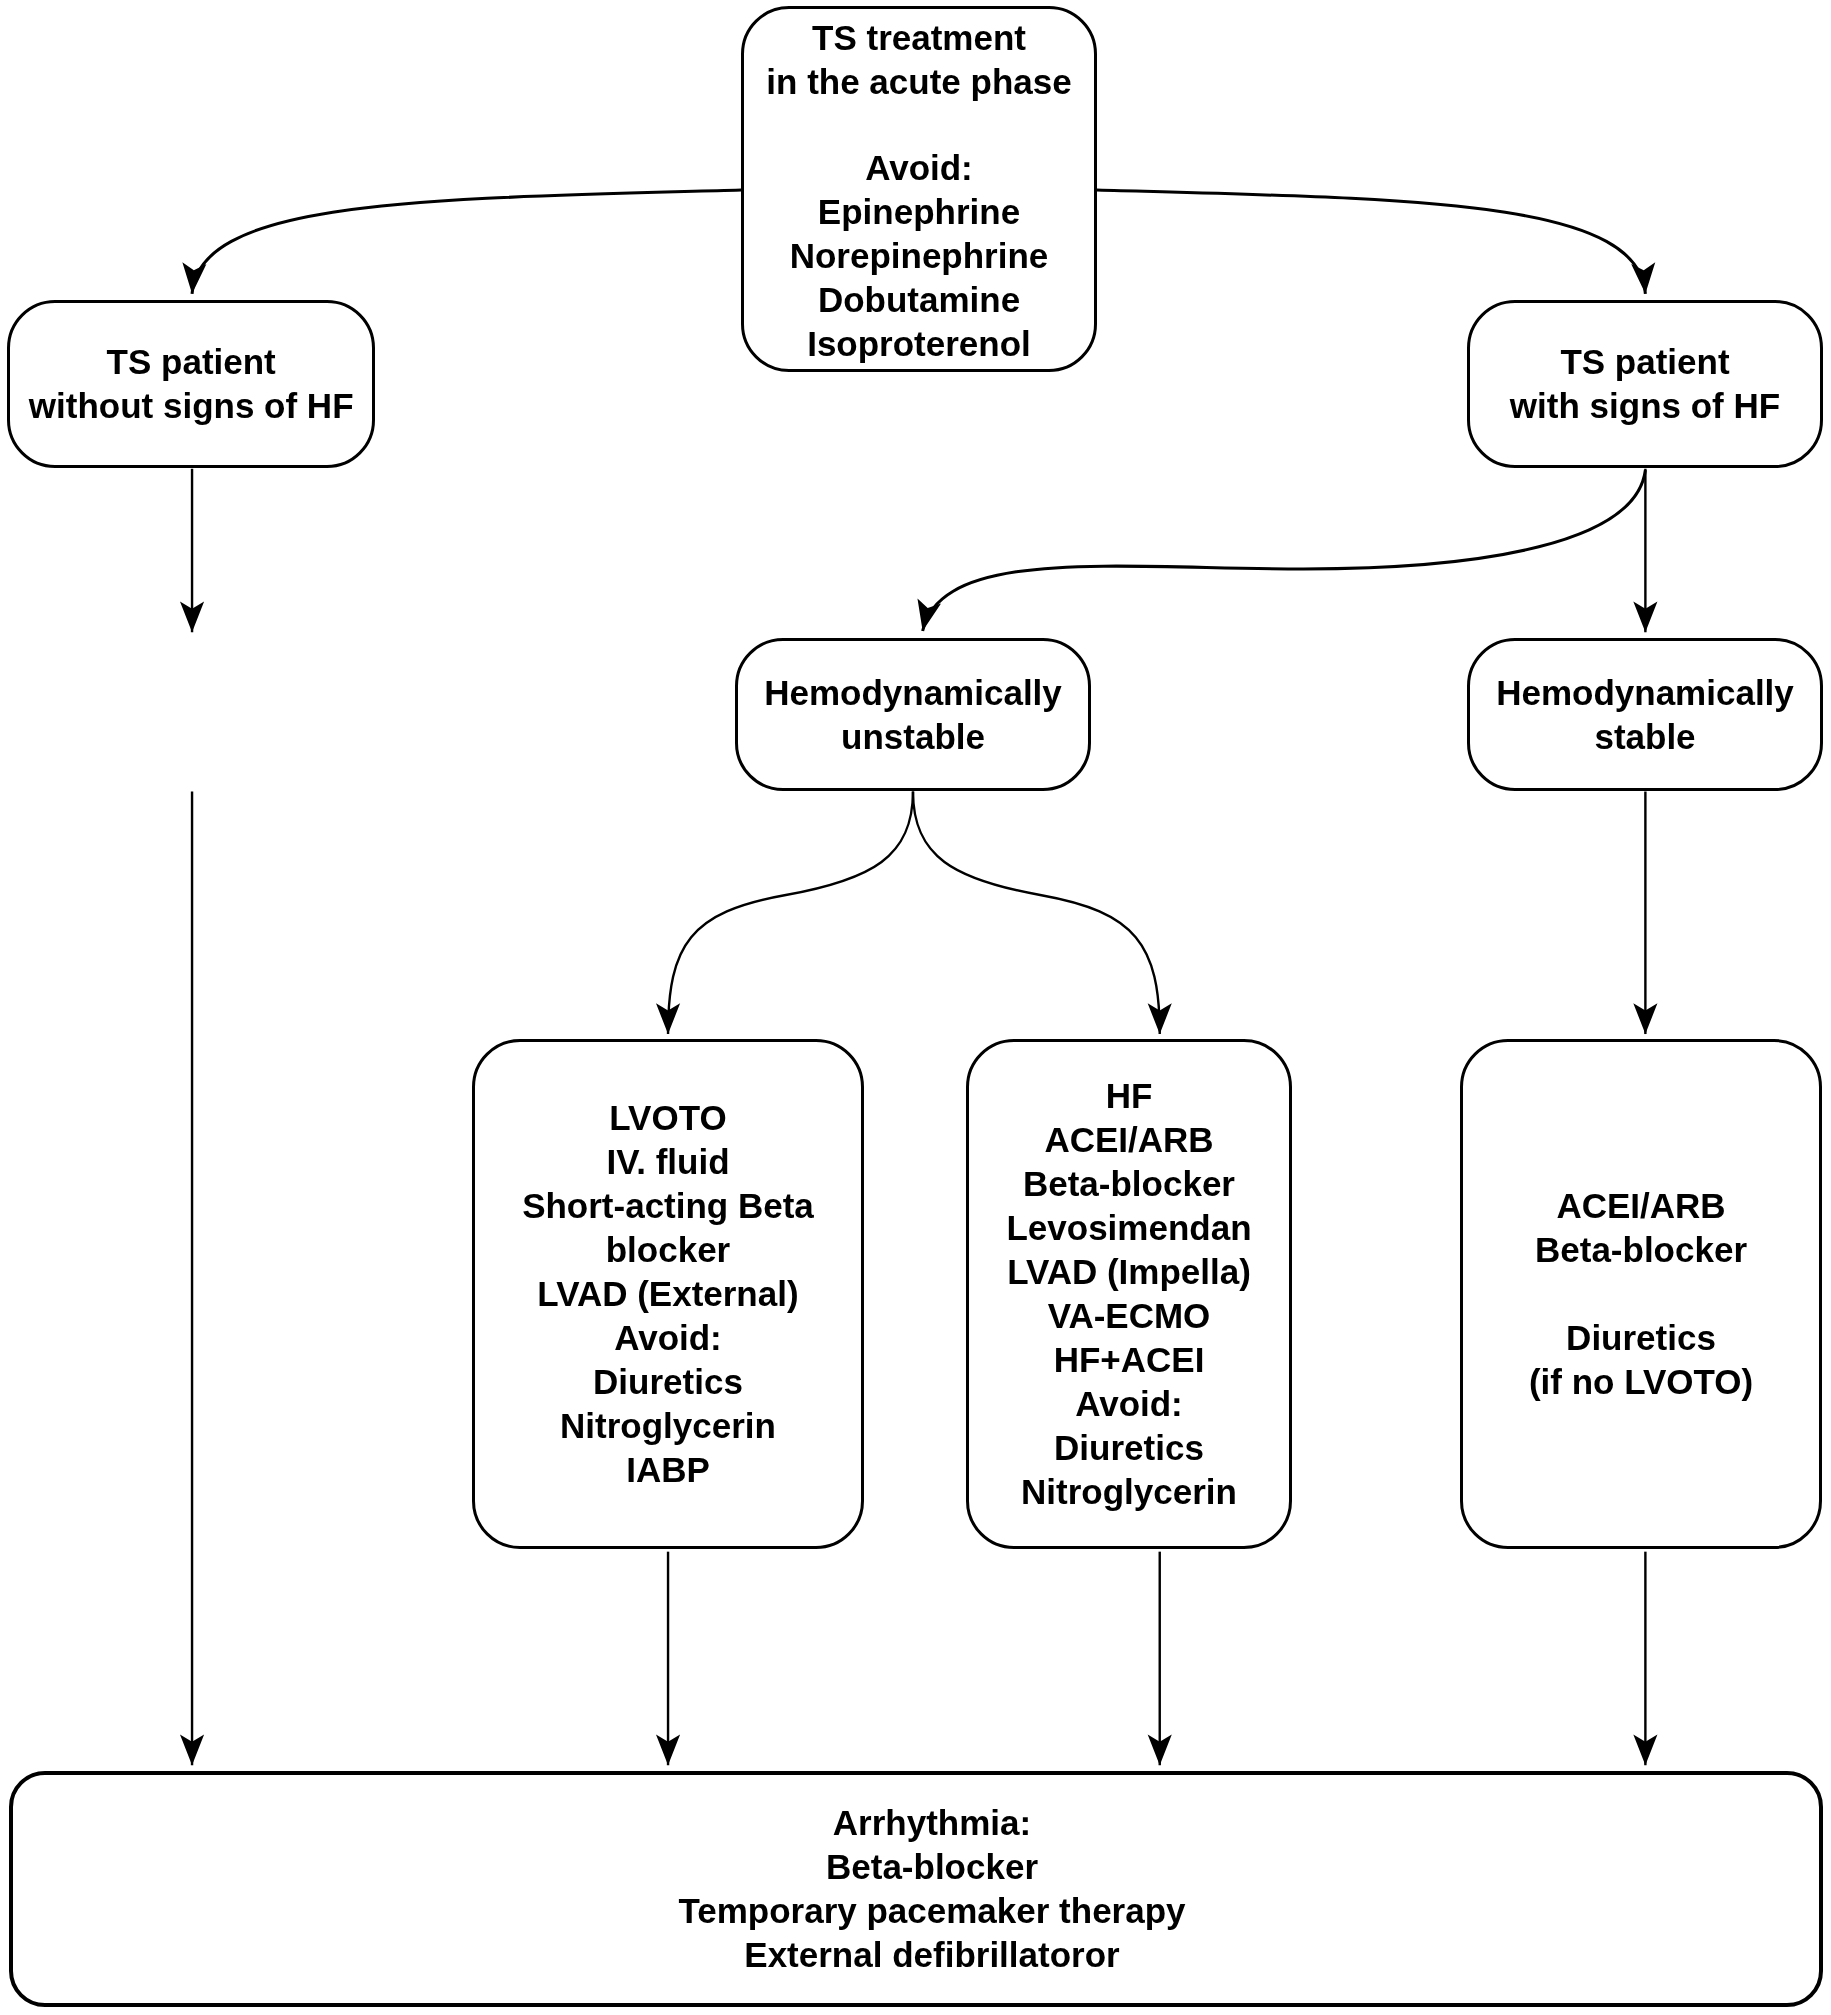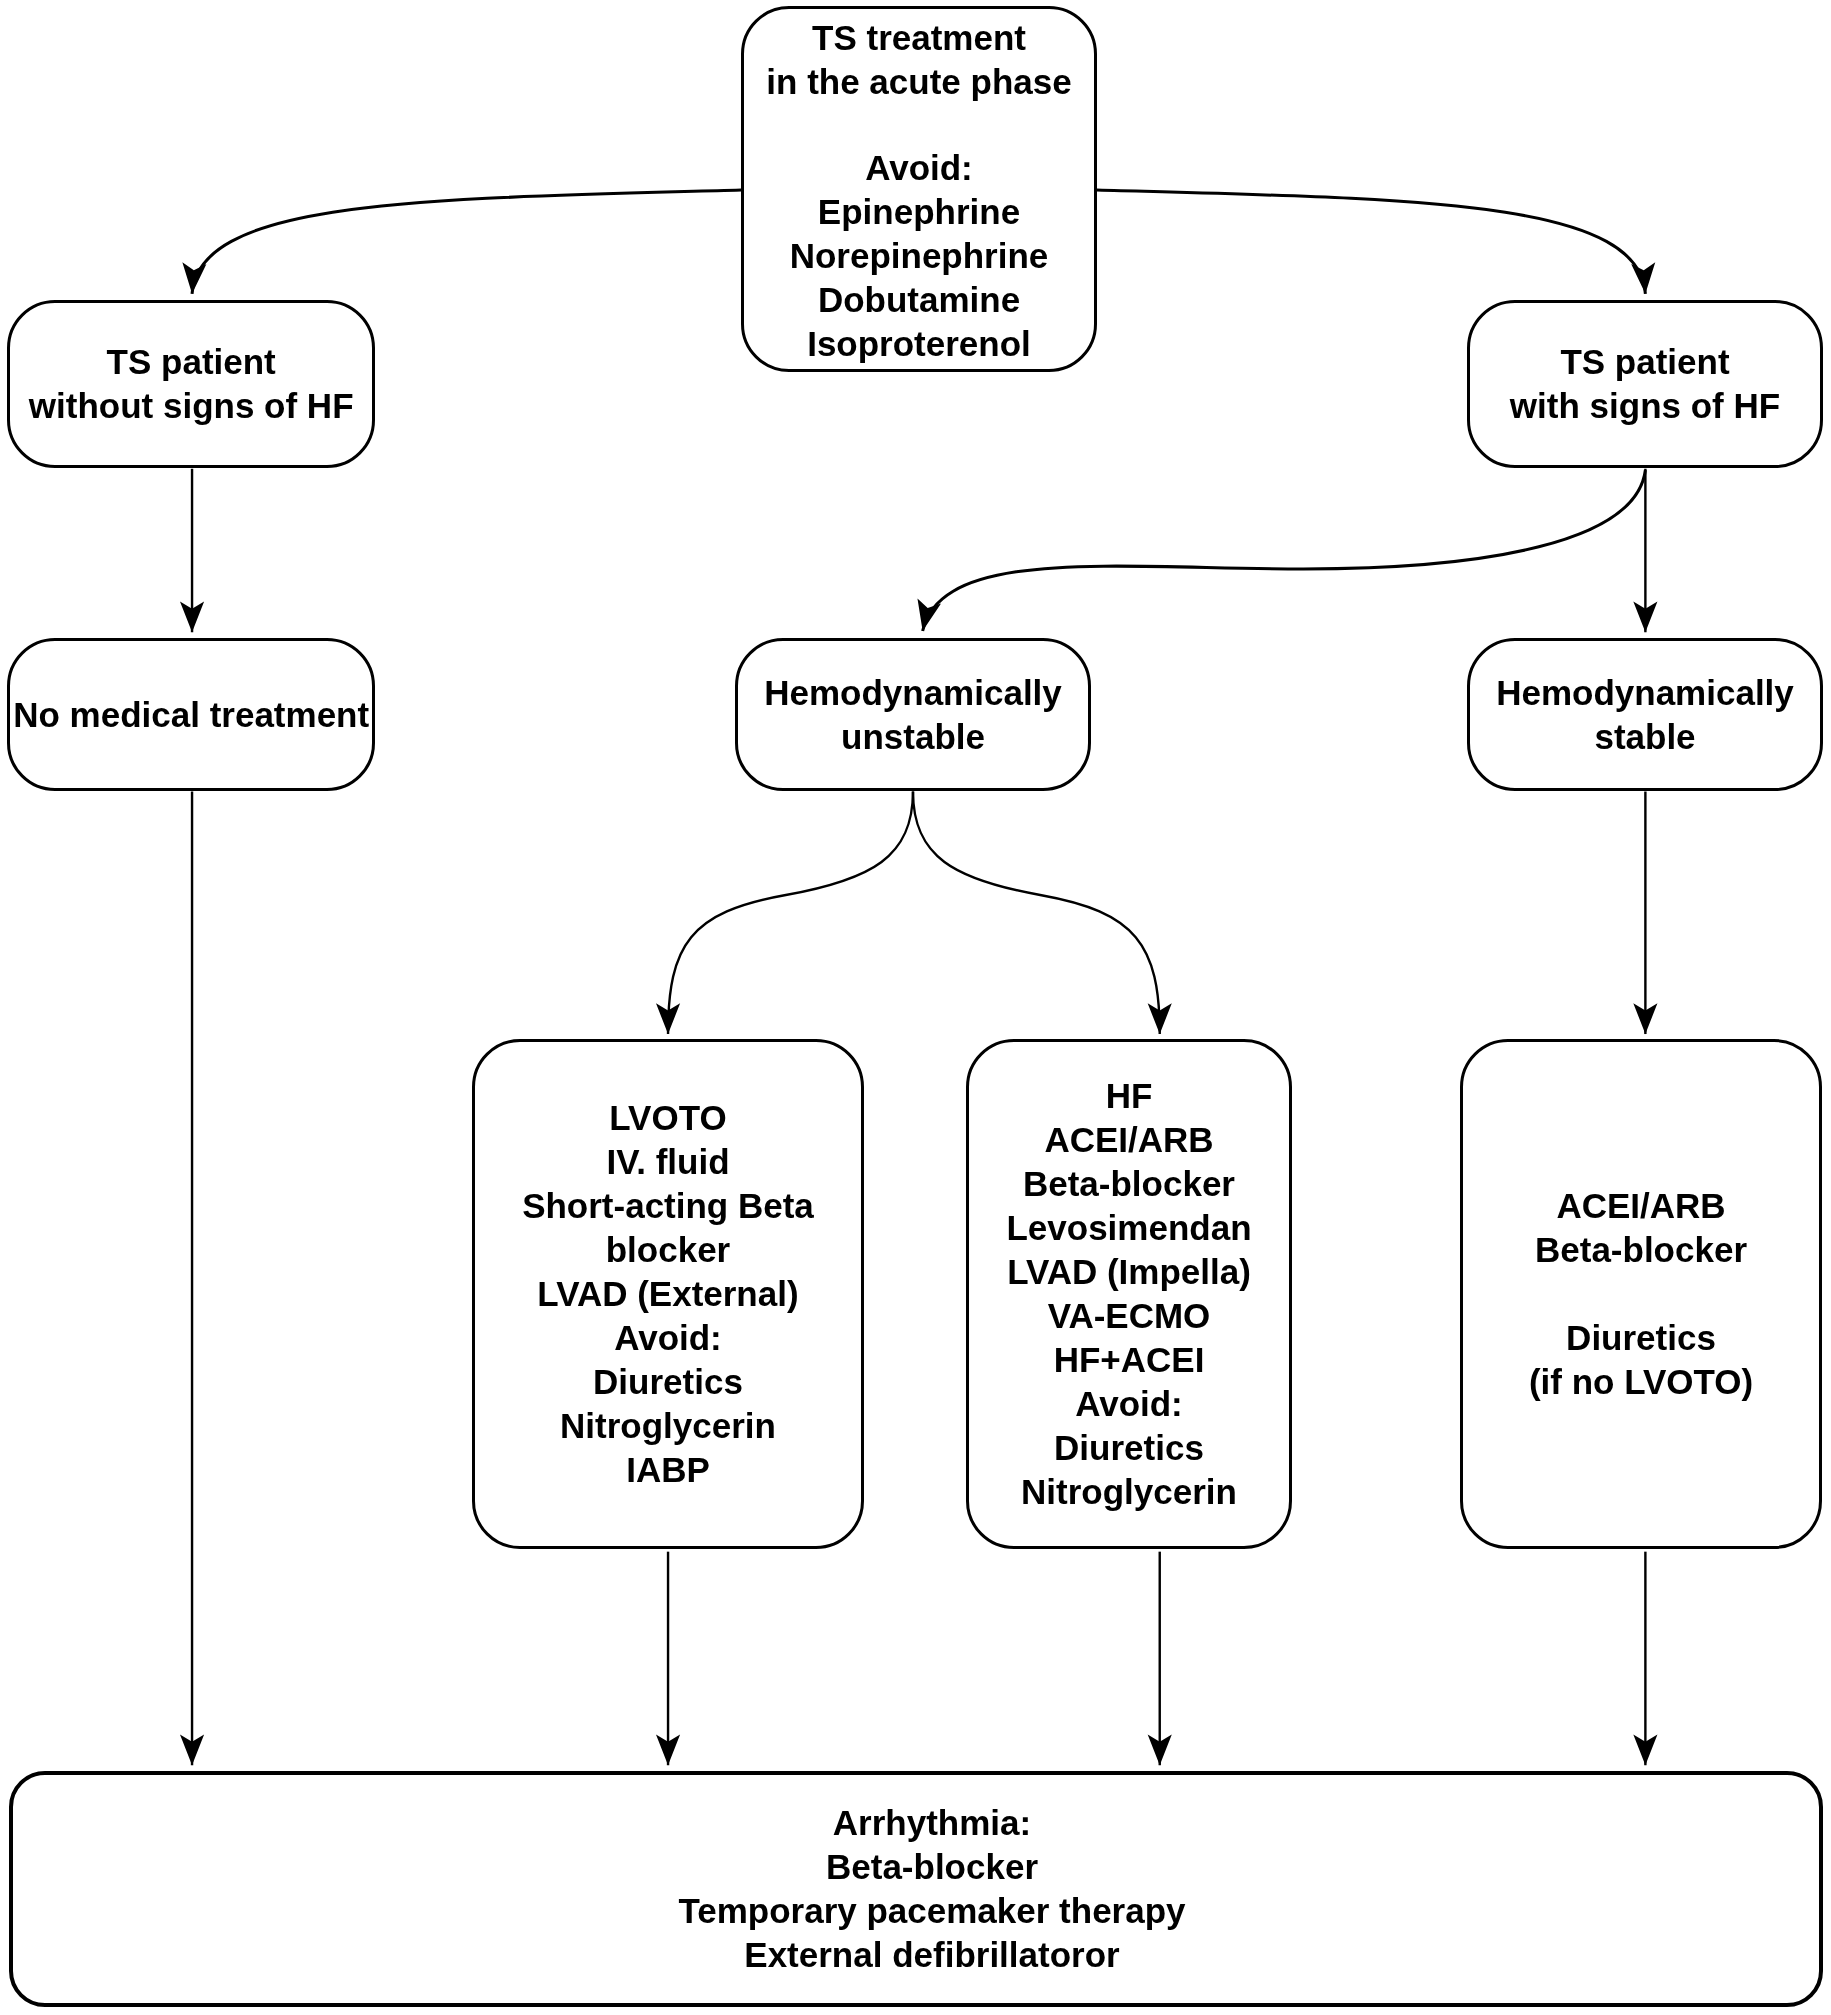--- a/index.html
+++ b/index.html
@@ -93,23 +93,20 @@
 Norepinephrine
 Dobutamine
 Isoproterenol</div>
   </div>
 
   <div class="box box-no-hf">
     <div class="body">TS patient
 without signs of HF</div>
   </div>
 
-  <div class="box box-no-treatment">
-    <div class="body">No medical treatment</div>
-  </div>
 
   <div class="box box-with-hf">
     <div class="body">TS patient
 with signs of HF</div>
   </div>
 
   <div class="box box-unstable">
     <div class="body">Hemodynamically
 unstable</div>
   </div>

